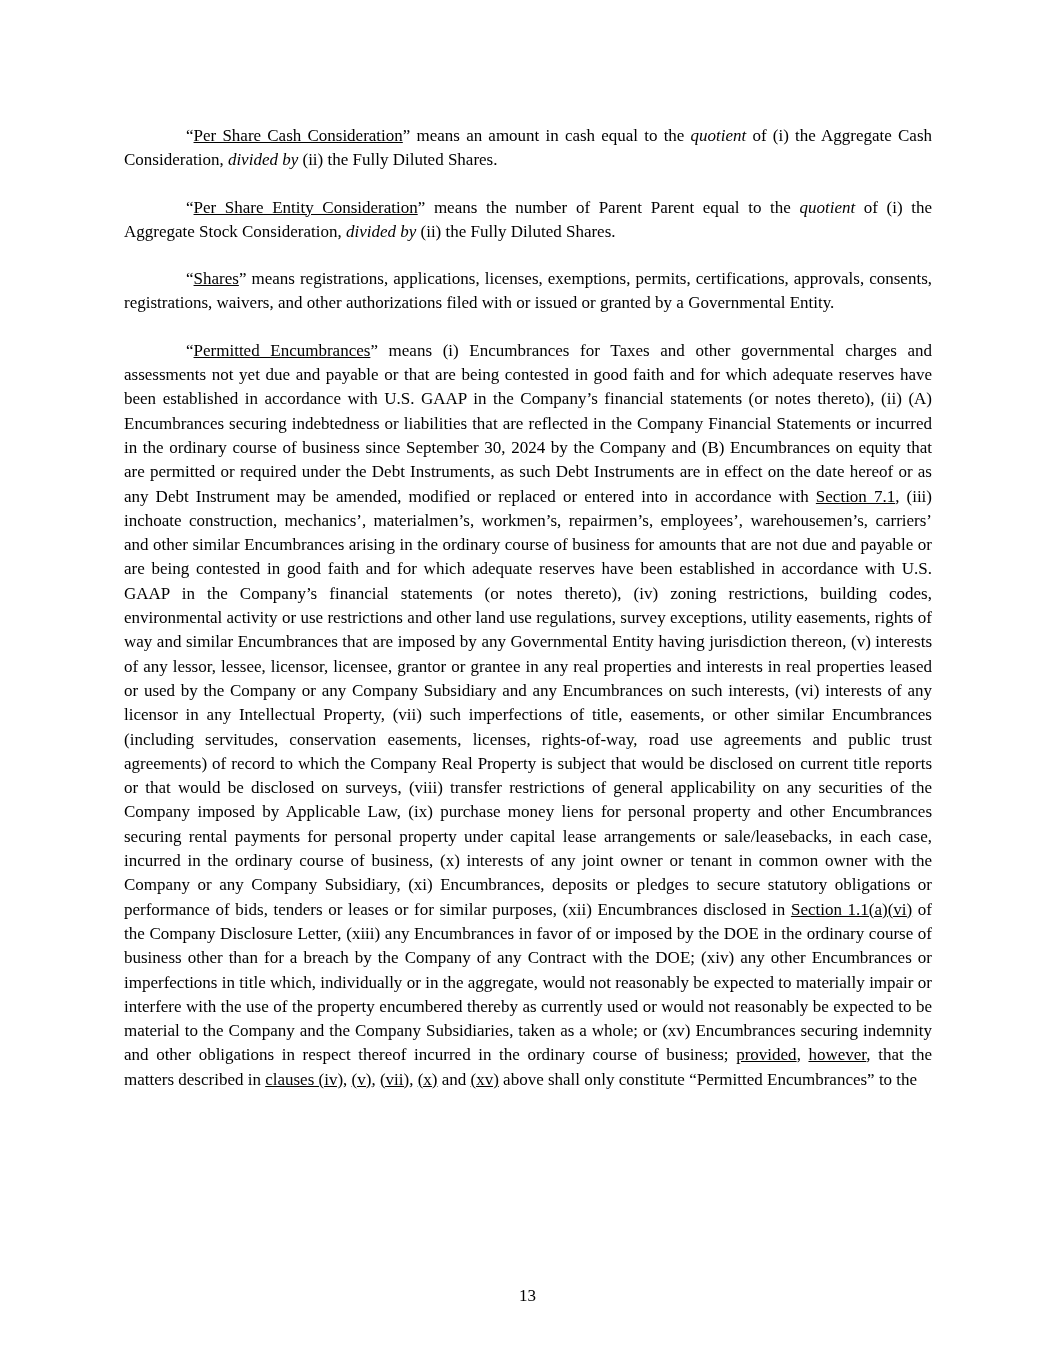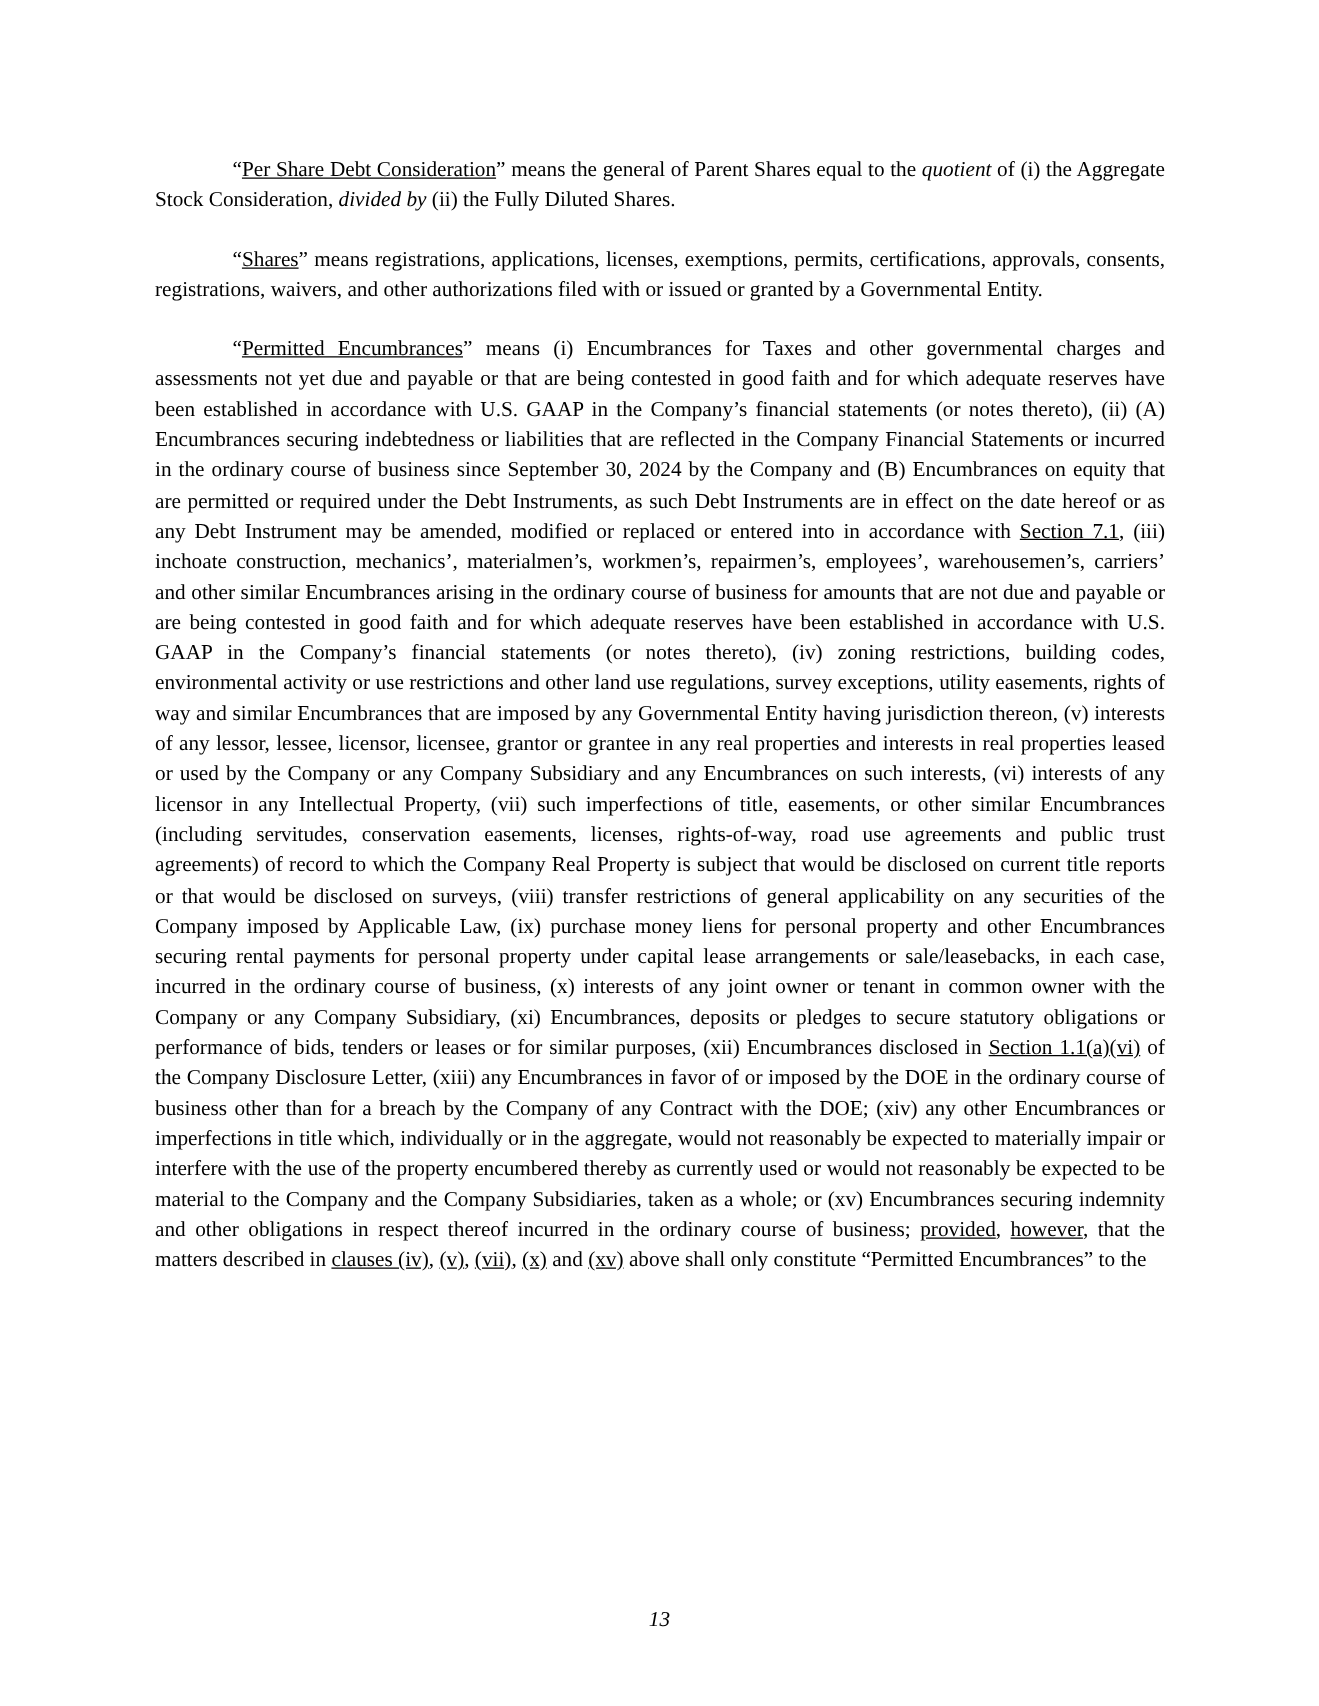--- a/index.html
+++ b/index.html
@@ -32,26 +32,26 @@
   .para span.u { text-decoration: underline; }
   .para span.i { font-style: italic; }
   .page-number {
     position: absolute;
     left: 0;
     right: 0;
     bottom: 57px;
     text-align: center;
     font-size: 17px;
     line-height: 24px;
-    font-style: italic;
   }
 </style>
 </head>
 <body>
 
 <div class="page">
   <div class="doc-body">
-    <p class="para"><span>“</span><span class="u">Per Share Debt Consideration</span><span>” means the general of Parent Shares equal to the </span><span class="i">quotient</span><span> of (i) the Aggregate Stock Consideration, </span><span class="i">divided by</span><span> (ii) the Fully Diluted Shares.</span></p>
+    <p class="para"><span>“</span><span class="u">Per Share Cash Consideration</span><span>” means an amount in cash equal to the </span><span class="i">quotient</span><span> of (i) the Aggregate Cash Consideration, </span><span class="i">divided by</span><span> (ii) the Fully Diluted Shares.</span></p>
+    <p class="para"><span>“</span><span class="u">Per Share Entity Consideration</span><span>” means the number of Parent Parent equal to the </span><span class="i">quotient</span><span> of (i) the Aggregate Stock Consideration, </span><span class="i">divided by</span><span> (ii) the Fully Diluted Shares.</span></p>
     <p class="para"><span>“</span><span class="u">Shares</span><span>” means registrations, applications, licenses, exemptions, permits, certifications, approvals, consents, registrations, waivers, and other authorizations filed with or issued or granted by a Governmental Entity.</span></p>
     <p class="para"><span>“</span><span class="u">Permitted Encumbrances</span><span>” means (i) Encumbrances for Taxes and other governmental charges and assessments not yet due and payable or that are being contested in good faith and for which adequate reserves have been established in accordance with U.S. GAAP in the Company’s financial statements (or notes thereto), (ii) (A) Encumbrances securing indebtedness or liabilities that are reflected in the Company Financial Statements or incurred in the ordinary course of business since September 30, 2024 by the Company and (B) Encumbrances on equity that are permitted or required under the Debt Instruments, as such Debt Instruments are in effect on the date hereof or as any Debt Instrument may be amended, modified or replaced or entered into in accordance with </span><span class="u">Section 7.1</span><span>, (iii) inchoate construction, mechanics’, materialmen’s, workmen’s, repairmen’s, employees’, warehousemen’s, carriers’ and other similar Encumbrances arising in the ordinary course of business for amounts that are not due and payable or are being contested in good faith and for which adequate reserves have been established in accordance with U.S. GAAP in the Company’s financial statements (or notes thereto), (iv) zoning restrictions, building codes, environmental activity or use restrictions and other land use regulations, survey exceptions, utility easements, rights of way and similar Encumbrances that are imposed by any Governmental Entity having jurisdiction thereon, (v) interests of any lessor, lessee, licensor, licensee, grantor or grantee in any real properties and interests in real properties leased or used by the Company or any Company Subsidiary and any Encumbrances on such interests, (vi) interests of any licensor in any Intellectual Property, (vii) such imperfections of title, easements, or other similar Encumbrances (including servitudes, conservation easements, licenses, rights-of-way, road use agreements and public trust agreements) of record to which the Company Real Property is subject that would be disclosed on current title reports or that would be disclosed on surveys, (viii) transfer restrictions of general applicability on any securities of the Company imposed by Applicable Law, (ix) purchase money liens for personal property and other Encumbrances securing rental payments for personal property under capital lease arrangements or sale/leasebacks, in each case, incurred in the ordinary course of business, (x) interests of any joint owner or tenant in common owner with the Company or any Company Subsidiary, (xi) Encumbrances, deposits or pledges to secure statutory obligations or performance of bids, tenders or leases or for similar purposes, (xii) Encumbrances disclosed in </span><span class="u">Section 1.1(a)(vi)</span><span> of the Company Disclosure Letter, (xiii) any Encumbrances in favor of or imposed by the DOE in the ordinary course of business other than for a breach by the Company of any Contract with the DOE; (xiv) any other Encumbrances or imperfections in title which, individually or in the aggregate, would not reasonably be expected to materially impair or interfere with the use of the property encumbered thereby as currently used or would not reasonably be expected to be material to the Company and the Company Subsidiaries, taken as a whole; or (xv) Encumbrances securing indemnity and other obligations in respect thereof incurred in the ordinary course of business; </span><span class="u">provided</span><span>, </span><span class="u">however</span><span>, that the matters described in </span><span class="u">clauses (iv)</span><span>, </span><span class="u">(v)</span><span>, </span><span class="u">(vii)</span><span>, </span><span class="u">(x)</span><span> and </span><span class="u">(xv)</span><span> above shall only constitute “Permitted Encumbrances” to the</span></p>
   </div>
   <div class="page-number">13</div>
 </div>
 
 </body></html>

